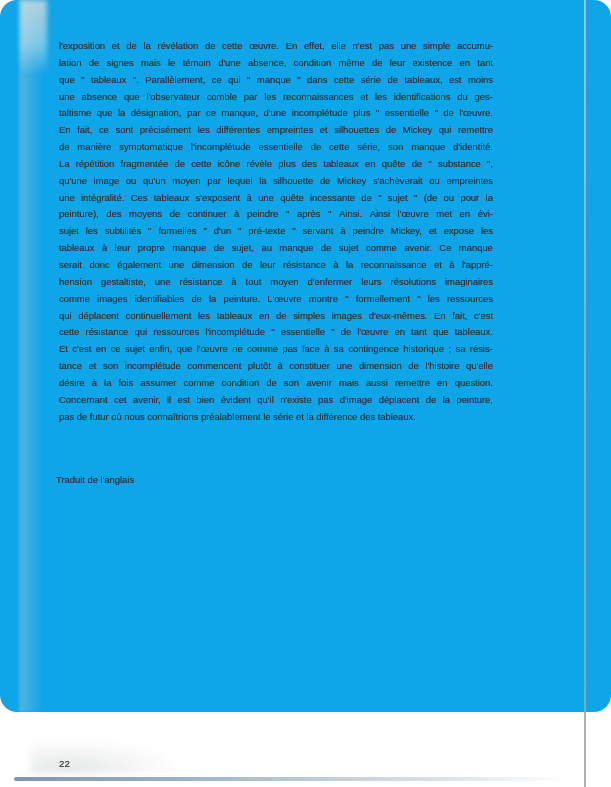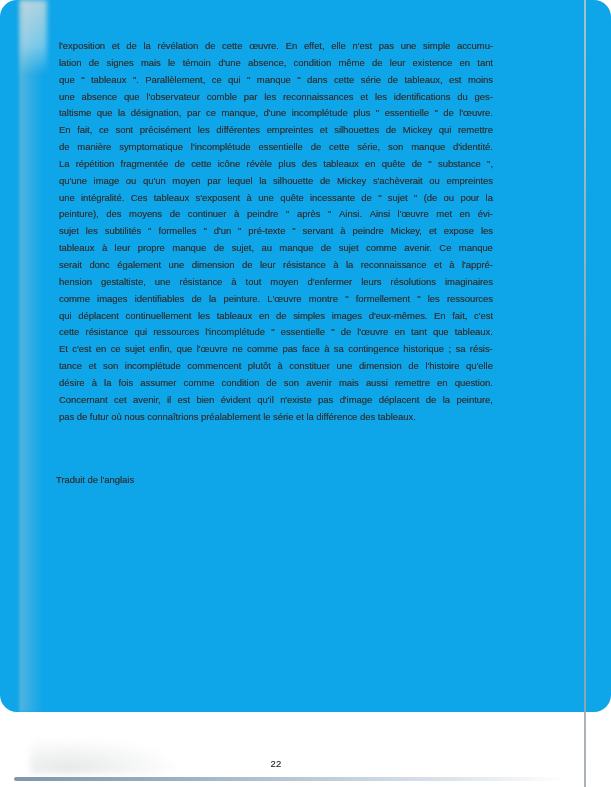--- a/index.html
+++ b/index.html
@@ -90,21 +90,20 @@
     color: #2d2d2d;
     letter-spacing: -0.05px;
     text-shadow: 0 0 0.5px rgba(60,60,60,0.55);
     margin-top: 28px;
   }
   .translator-credit div { height: 16.85px; }
   .page-number {
     position: absolute;
     left: 59px; top: 758px;
     width: 434px;
-    text-align: center;
     font-size: 9.5px;
     color: #2c2c2c;
     letter-spacing: 0.3px;
     text-shadow: 0 0 0.5px rgba(60,60,60,0.5);
   }
 </style>
 </head>
 <body>
 
 <div class="scan-page">

